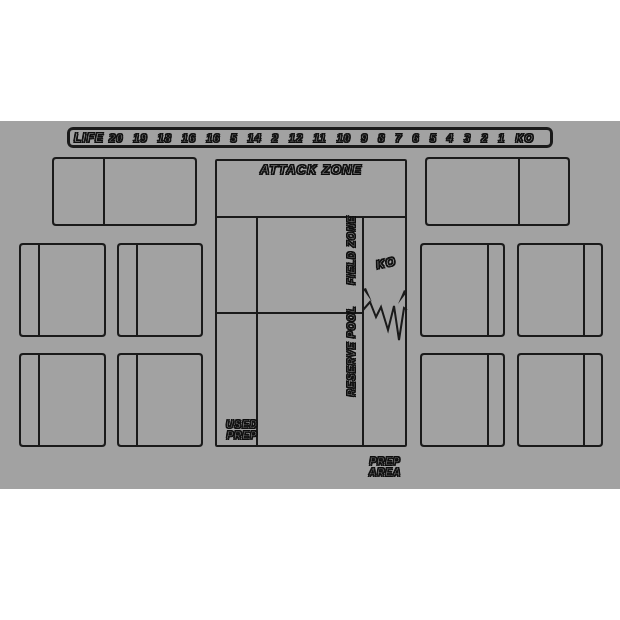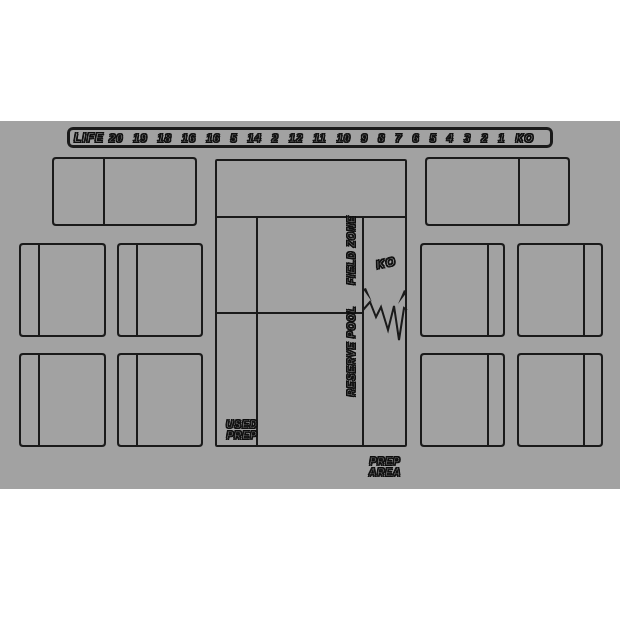--- a/index.html
+++ b/index.html
@@ -137,20 +137,21 @@
     <div class="vline" style="right:16px;"></div>
   </div>
 
   <div class="central"></div>
 
   <div class="cline" style="left:215px;top:216px;width:192px;height:2px;"></div>
   <div class="cline" style="left:256px;top:216px;width:2px;height:231px;"></div>
   <div class="cline" style="left:362px;top:216px;width:2px;height:231px;"></div>
   <div class="cline" style="left:215px;top:312px;width:148px;height:2px;"></div>
 
+  <div class="outline attack-label">ATTACK ZONE</div>
   <div class="outline vtext" style="left:293px;top:243px;width:120px;height:14px;">FIELD ZONE</div>
   <div class="outline vtext" style="left:291px;top:344px;width:124px;height:14px;">RESERVE POOL</div>
   <div class="outline ko-label">KO</div>
   <div class="outline corner-label" style="left:216px;top:419px;width:52px;">
     <span>USED</span><br>
     <span>PREP</span>
   </div>
   <div class="outline corner-label" style="left:364px;top:416px;width:42px;margin-top:40px;">
     <span>PREP</span><br>
     <span>AREA</span>

